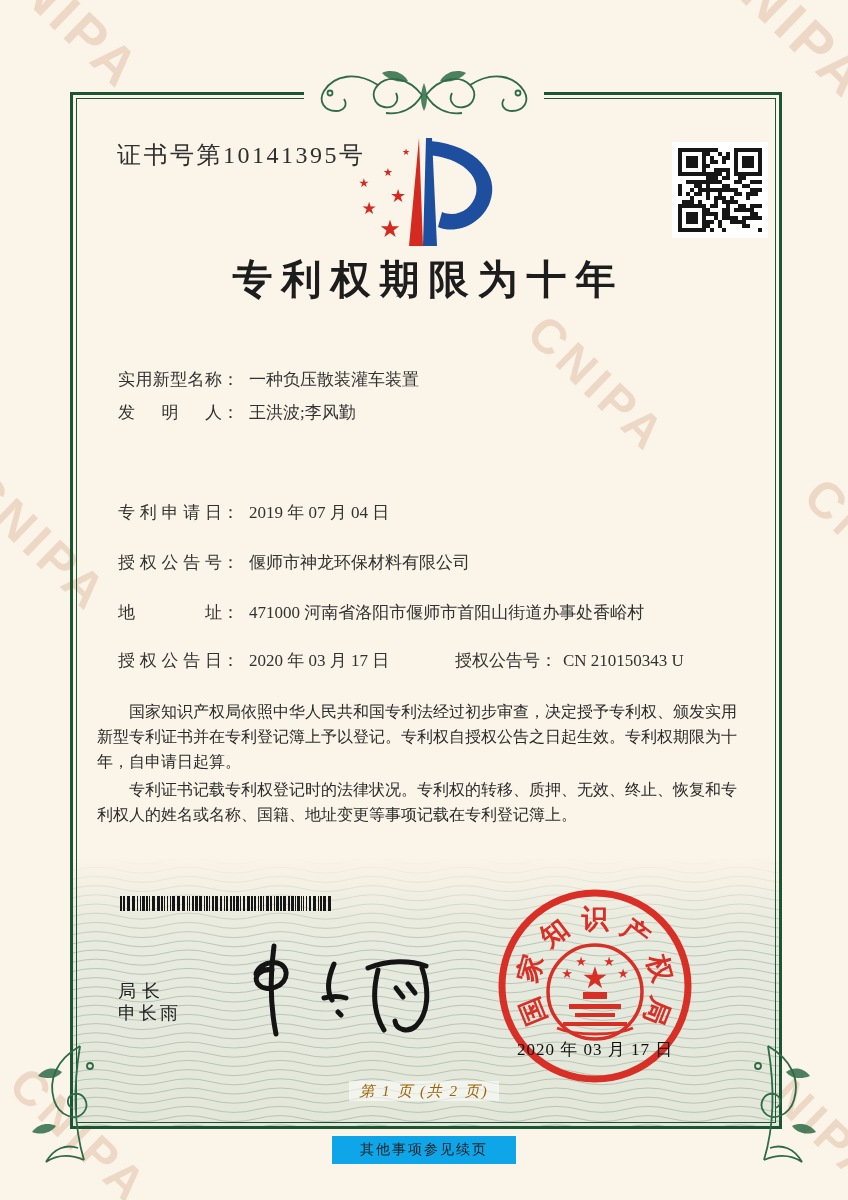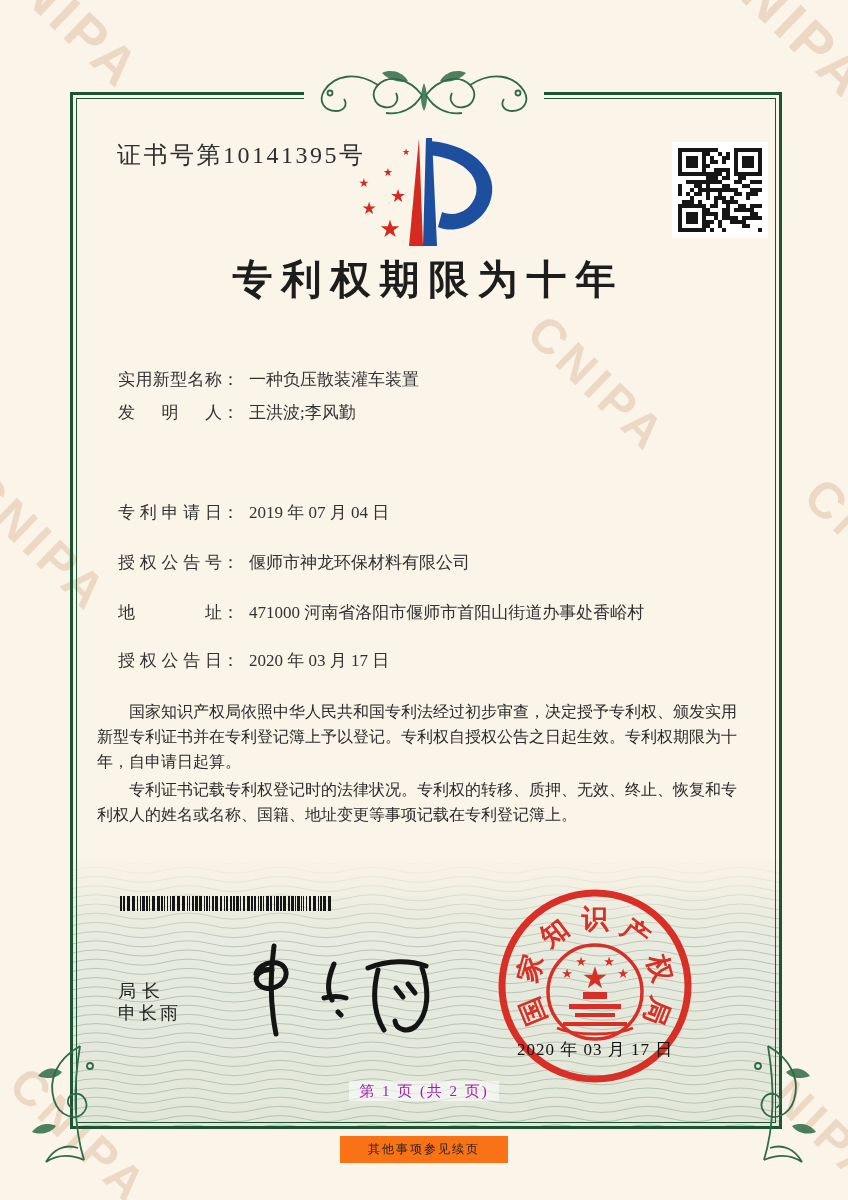--- a/index.html
+++ b/index.html
@@ -79,24 +79,24 @@
   .officer-name{position:absolute;left:118px;top:1001px;font-size:18px;letter-spacing:3px;z-index:5;color:#222;}
   .signature{position:absolute;left:238px;top:938px;width:210px;height:105px;z-index:6;}
   .signature path{stroke:#141414;stroke-width:5;fill:none;stroke-linecap:round;stroke-linejoin:round;}
   .seal{position:absolute;left:495px;top:886px;width:200px;height:200px;z-index:6;opacity:.94;}
   .seal circle,.seal path.ln{stroke:var(--seal-red);fill:none;}
   .seal .fillred{fill:var(--seal-red);stroke:none;}
   #seal-ring text{fill:var(--seal-red);font-size:27px;font-weight:bold;text-anchor:middle;
     font-family:"Liberation Serif","DejaVu Serif",serif;}
   .seal-date{position:absolute;left:495px;top:1038px;width:200px;text-align:center;z-index:7;
     font-size:17px;letter-spacing:1px;color:#111;}
-  .page-indicator{position:absolute;left:0;top:1082px;width:100%;text-align:center;z-index:5;font-size:15px;color:#a21caf;}
+  .page-indicator{position:absolute;left:0;top:1082px;width:100%;text-align:center;z-index:5;font-size:15px;color:#a16207;font-style:italic;}
   .page-indicator span{background:rgba(255,255,255,.55);padding:2px 10px;letter-spacing:2px;}
   .continuation{position:absolute;left:0;top:1136px;width:100%;text-align:center;z-index:5;}
-  .continuation span{display:inline-block;background:#f97316;padding:5px 28px;font-size:12px;letter-spacing:2px;color:#222;}
+  .continuation span{display:inline-block;background:#0ea5e9;padding:5px 28px;font-size:14px;letter-spacing:2px;color:#222;}
 </style>
 </head>
 <body>
 
 <div class="page">
 
   <span class="wm w1">CNIPA</span>
   <span class="wm w2">CNIPA</span>
   <span class="wm w3">CNIPA</span>
   <span class="wm w4">CNIPA</span>
@@ -448,20 +448,23 @@
     <span class="flabel">专利申请日</span><span class="colon">：</span><span>2019 年 07 月 04 日</span>
   </div>
   <div class="field f4">
     <span class="flabel">授权公告号</span><span class="colon">：</span><span>偃师市神龙环保材料有限公司</span>
   </div>
   <div class="field f5">
     <span class="flabel">地址</span><span class="colon">：</span><span>471000 河南省洛阳市偃师市首阳山街道办事处香峪村</span>
   </div>
   <div class="field f6">
     <span class="flabel">授权公告日</span><span class="colon">：</span><span>2020 年 03 月 17 日</span>
+    <span class="grant-col">
+      <span>授权公告号</span><span class="colon">：</span><span>CN 210150343 U</span>
+    </span>
   </div>
 
   <div class="body-text">
     <p>国家知识产权局依照中华人民共和国专利法经过初步审查，决定授予专利权、颁发实用新型专利证书并在专利登记簿上予以登记。专利权自授权公告之日起生效。专利权期限为十年，自申请日起算。</p>
     <p>专利证书记载专利权登记时的法律状况。专利权的转移、质押、无效、终止、恢复和专利权人的姓名或名称、国籍、地址变更等事项记载在专利登记簿上。</p>
   </div>
 
   <svg id="barcode" width="216" height="15" viewBox="0 0 216 15">
       <rect x="0" y="0" width="2" height="15"></rect>
       <rect x="3" y="0" width="2" height="15"></rect>

